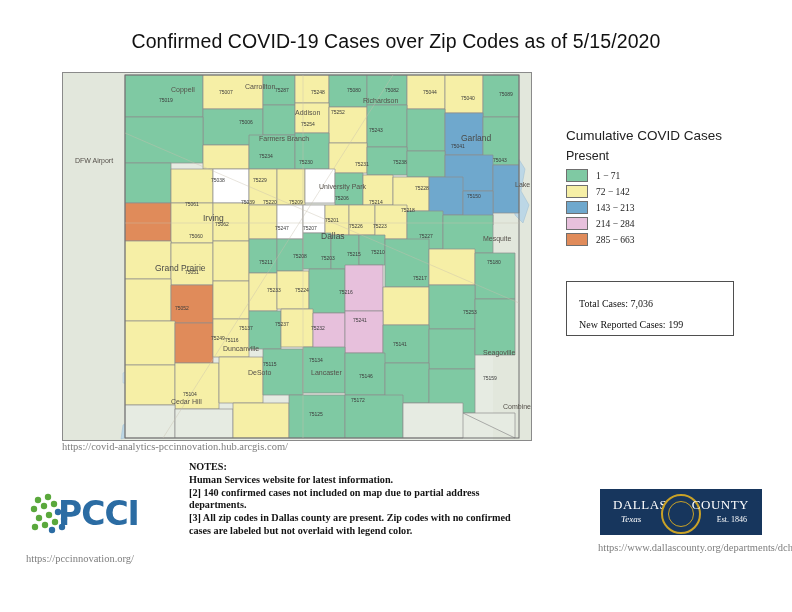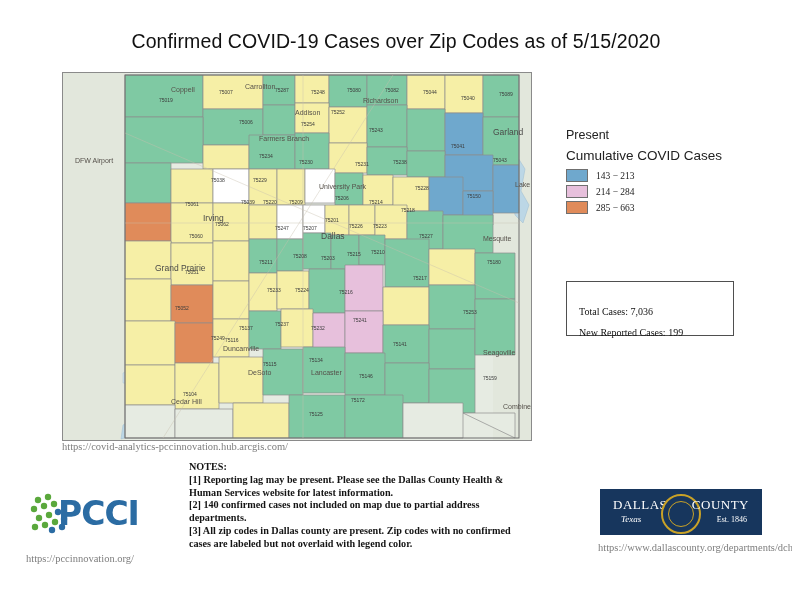--- a/index.html
+++ b/index.html
@@ -124,21 +124,21 @@
     height: 53px;
     border: 1px solid #4f4f4f;
     background: #ffffff;
   }
   .stats-line {
     font-size: 10px;
     color: #111111;
     font-family: "Liberation Serif", serif;
     margin-left: 12px;
   }
-  #stats-total { margin-top: 24px; font-family: Liberation Serif, serif; }
+  #stats-total { margin-top: 16px; font-family: Liberation Serif, serif; }
   #stats-new { margin-top: 10px; }
 
   
   #notes {
     position: absolute;
     left: 189px;
     top: 461px;
     width: 404px;
     font-family: "Liberation Serif", serif;
     font-size: 10.2px;
@@ -387,21 +387,21 @@
           <path d="M100 365 L330 2"></path>
         </g>
       </svg>
 
       <div id="place-label-container">
           <div class="place-label" style="left: 108px; top: 13px;">Coppell</div>
           <div class="place-label" style="left: 182px; top: 10px;">Carrollton</div>
           <div class="place-label" style="left: 232px; top: 36px;">Addison</div>
           <div class="place-label" style="left: 196px; top: 62px;">Farmers Branch</div>
           <div class="place-label" style="left: 300px; top: 24px;">Richardson</div>
-          <div class="place-label big" style="left: 398px; top: 54px; margin-left: 32px;">Garland</div>
+          <div class="place-label big" style="left: 398px; top: 60px;">Garland</div>
           <div class="place-label" style="left: 256px; top: 110px;">University Park</div>
           <div class="place-label big" style="left: 140px; top: 140px;">Irving</div>
           <div class="place-label big" style="left: 258px; top: 158px;">Dallas</div>
           <div class="place-label" style="left: 420px; top: 162px;">Mesquite</div>
           <div class="place-label big" style="left: 92px; top: 190px;">Grand Prairie</div>
           <div class="place-label" style="left: 160px; top: 272px;">Duncanville</div>
           <div class="place-label" style="left: 185px; top: 296px;">DeSoto</div>
           <div class="place-label" style="left: 248px; top: 296px;">Lancaster</div>
           <div class="place-label" style="left: 108px; top: 325px;">Cedar Hill</div>
           <div class="place-label" style="left: 420px; top: 276px;">Seagoville</div>
@@ -476,23 +476,31 @@
           <div class="zip-label" style="left: 176px; top: 252px;">75137</div>
           <div class="zip-label" style="left: 288px; top: 324px;">75172</div>
           <div class="zip-label" style="left: 246px; top: 338px;">75125</div>
         </div>
     </div>
   </div>
 
   <div id="map-source-link">https://covid-analytics-pccinnovation.hub.arcgis.com/</div>
 
   <div id="legend">
+    <div id="legend-title">Cumulative COVID Cases</div>
     <div id="legend-subtitle">Present</div>
-    <div id="legend-title">Cumulative COVID Cases</div>
-
+
+    <div class="legend-row">
+      <div class="legend-swatch" style="background:#7fc9a3"></div>
+      <div class="legend-label">1 − 71</div>
+    </div>
+    <div class="legend-row">
+      <div class="legend-swatch" style="background:#f6efa6"></div>
+      <div class="legend-label">72 − 142</div>
+    </div>
     <div class="legend-row">
       <div class="legend-swatch" style="background:#6fa8cd"></div>
       <div class="legend-label">143 − 213</div>
     </div>
     <div class="legend-row">
       <div class="legend-swatch" style="background:#e7c0dc"></div>
       <div class="legend-label">214 − 284</div>
     </div>
     <div class="legend-row">
       <div class="legend-swatch" style="background:#e08b5a"></div>
@@ -500,21 +508,20 @@
     </div>
   </div>
 
   <div id="stats-box">
     <div class="stats-line" id="stats-total">Total Cases: 7,036</div>
     <div class="stats-line" id="stats-new">New Reported Cases: 199</div>
   </div>
 
   <div id="notes">
     <span class="note-line">NOTES:</span>
-    <span class="note-line">[1] Reporting lag may be present. Please see the Dallas County Health &amp;</span>
     <span class="note-line">Human Services website for latest information.</span>
     <span class="note-line">[2] 140 confirmed cases not included on map due to partial address</span>
     <span class="note-line">departments.</span>
     <span class="note-line">[3] All zip codes in Dallas county are present. Zip codes with no confirmed</span>
     <span class="note-line">cases are labeled but not overlaid with legend color.</span>
   </div>
 
   <svg id="pcci-logo" viewBox="0 0 148 44" xmlns="http://www.w3.org/2000/svg">
     <g fill="#5aa83c">
       <circle cx="10" cy="8" r="3.2"></circle>

